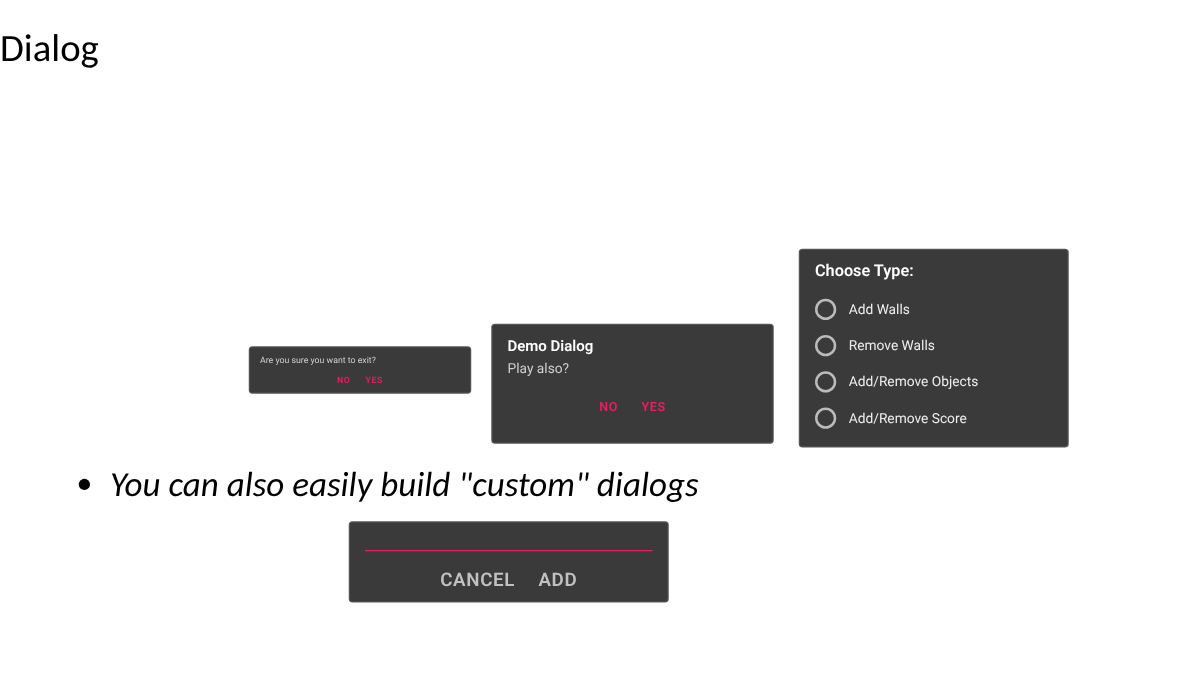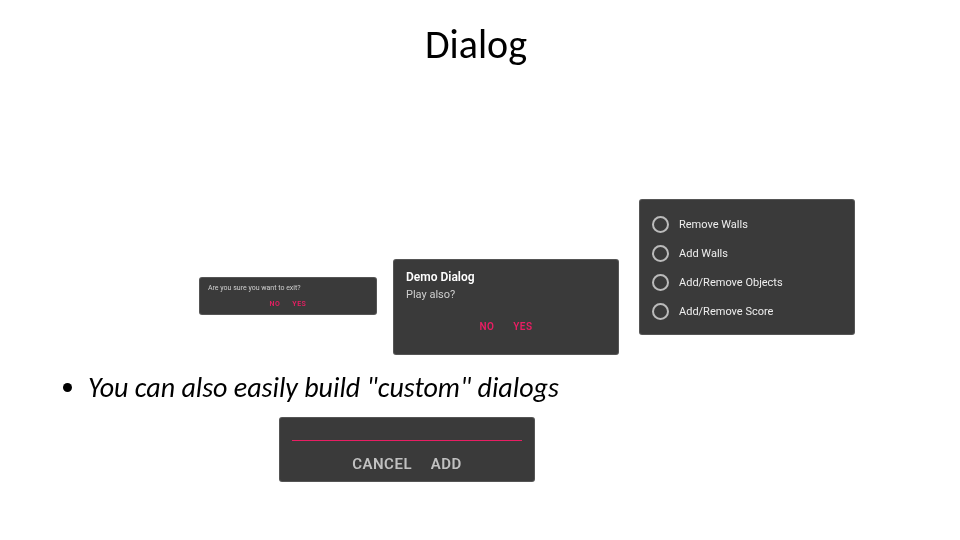--- a/index.html
+++ b/index.html
@@ -15,22 +15,21 @@
   .slide {
     position: relative;
     width: 960px;
     height: 540px;
   }
   .title {
     position: absolute;
     top: 20px;
     left: 0;
     width: 952px;
-    text-align: center;
-    font-size: 40px;
+    font-size: 31px;
     font-weight: 400;
   }
   .body {
     position: absolute;
     top: 120px;
     left: 60px;
     width: 840px;
   }
   ul.level1 {
     list-style: disc;
@@ -163,27 +162,28 @@
 </style>
 </head>
 <body>
 
 <div class="slide">
 
   <div class="title">Dialog</div>
 
 
   <div class="dlg dlg-c">
+    <div class="dlg-title">Choose Type:</div>
+    <div class="opt">
+      <span class="radio"></span>
+      <span>Add Walls</span>
+    </div>
     <div class="opt">
       <span class="radio"></span>
       <span>Remove Walls</span>
-    </div>
-    <div class="opt">
-      <span class="radio"></span>
-      <span>Add Walls</span>
     </div>
     <div class="opt">
       <span class="radio"></span>
       <span>Add/Remove Objects</span>
     </div>
     <div class="opt">
       <span class="radio"></span>
       <span>Add/Remove Score</span>
     </div>
   </div>

